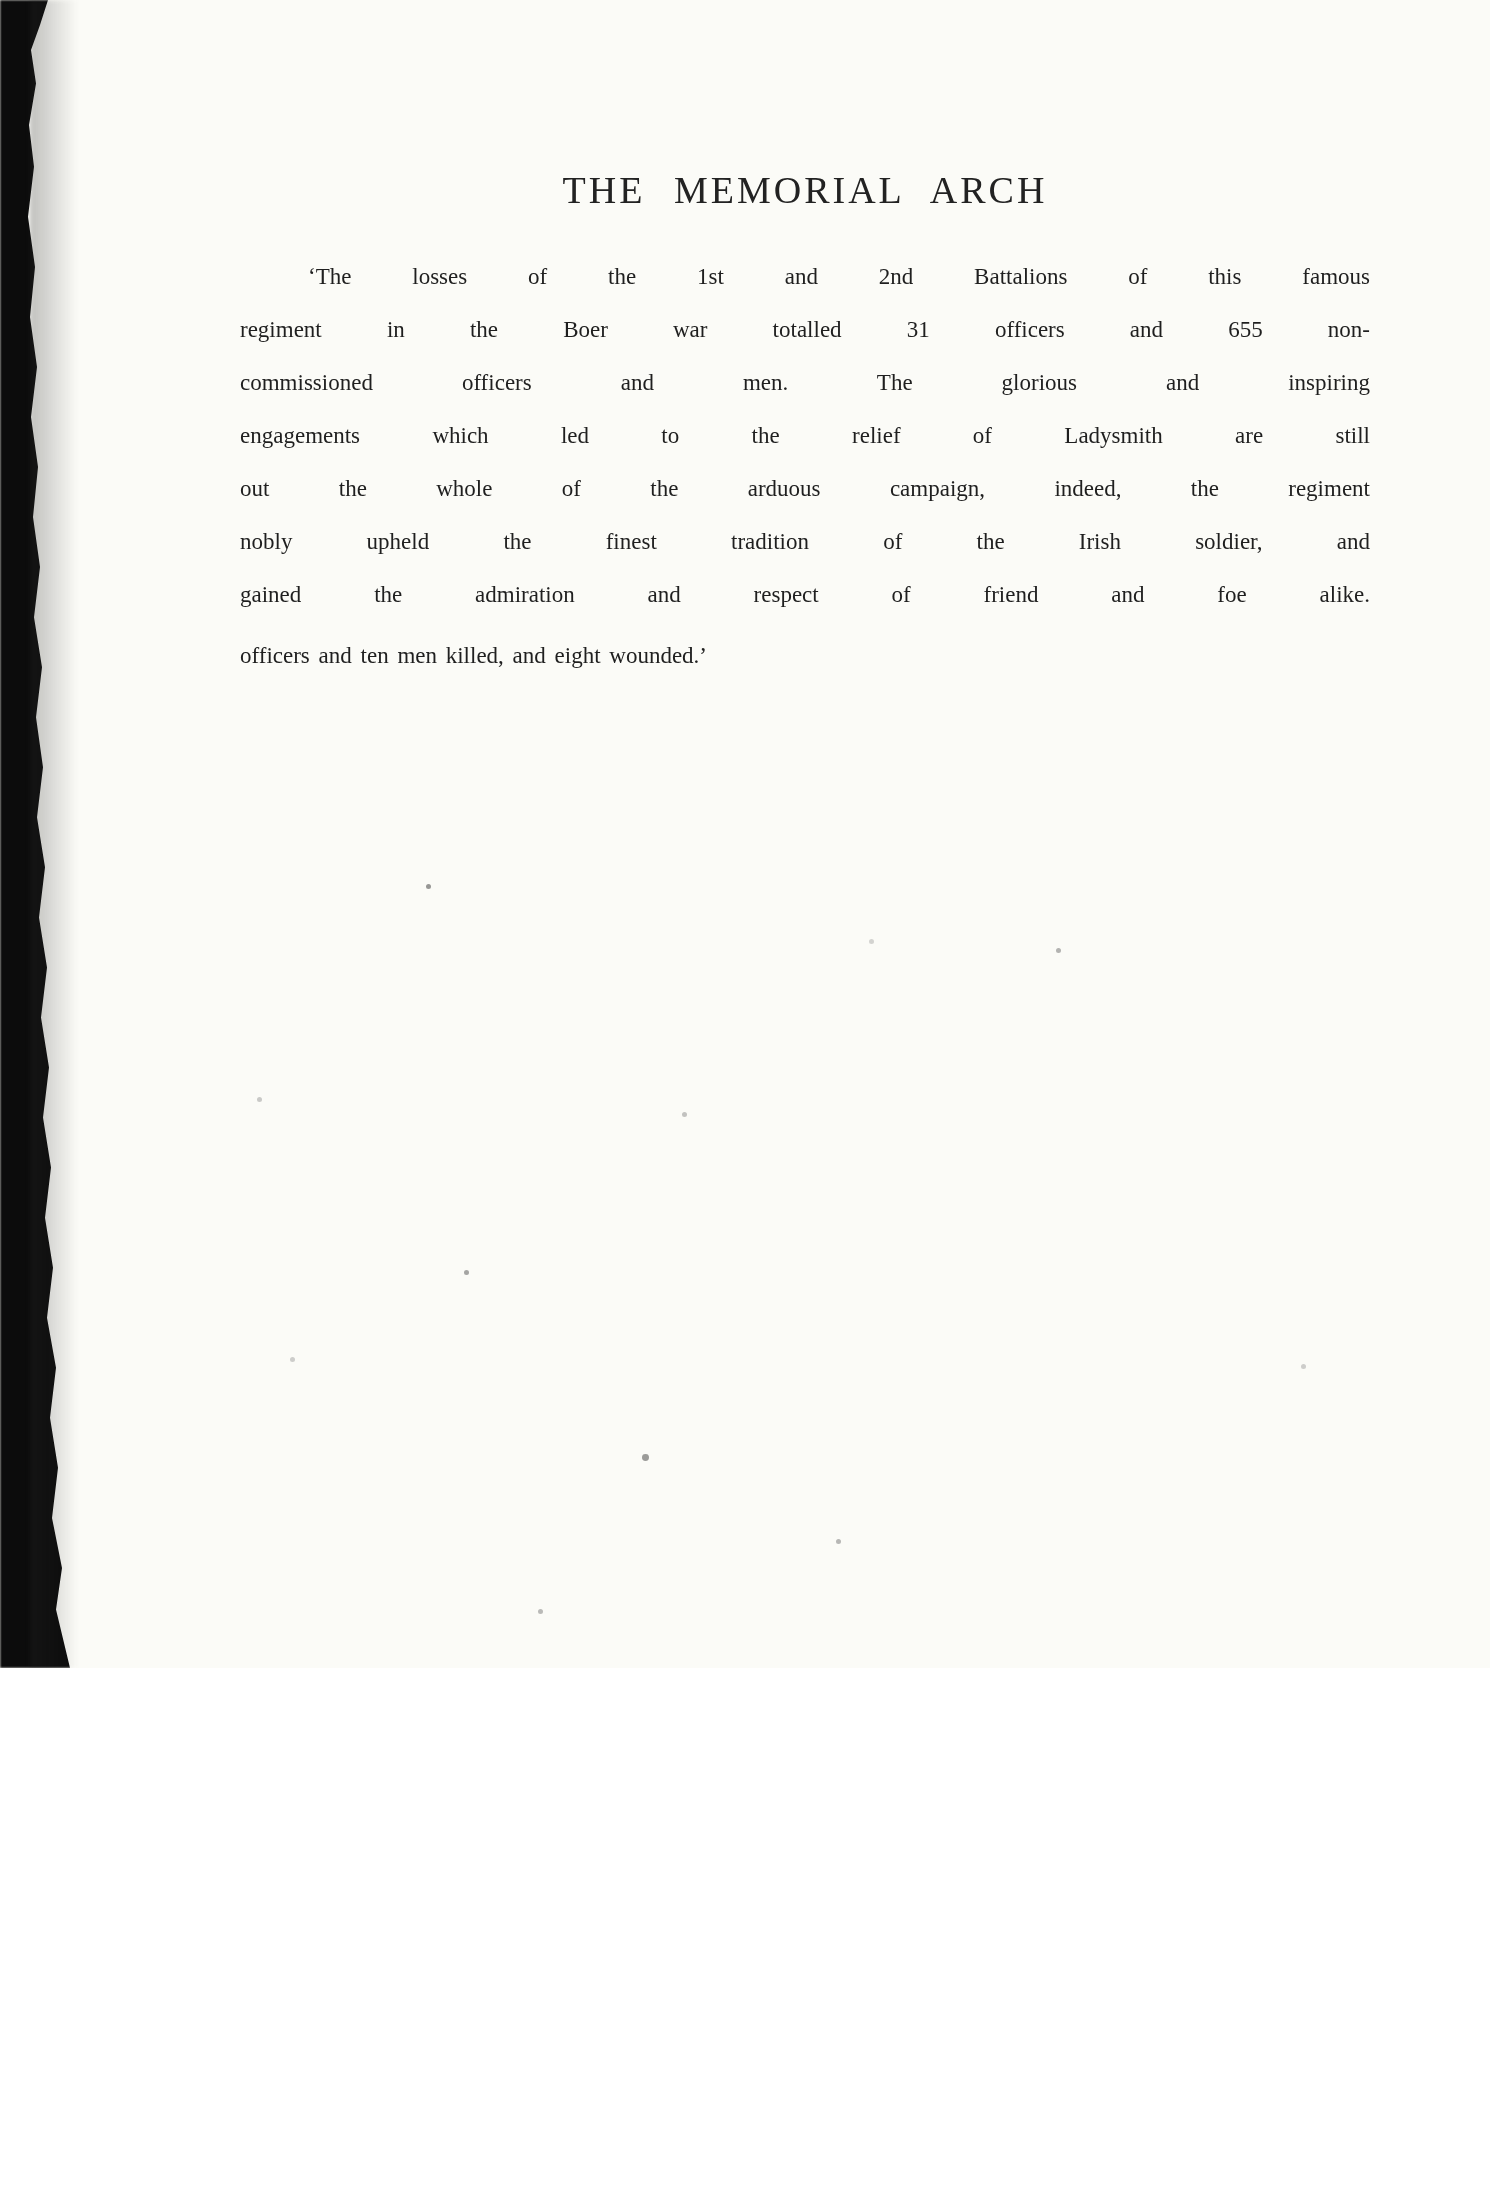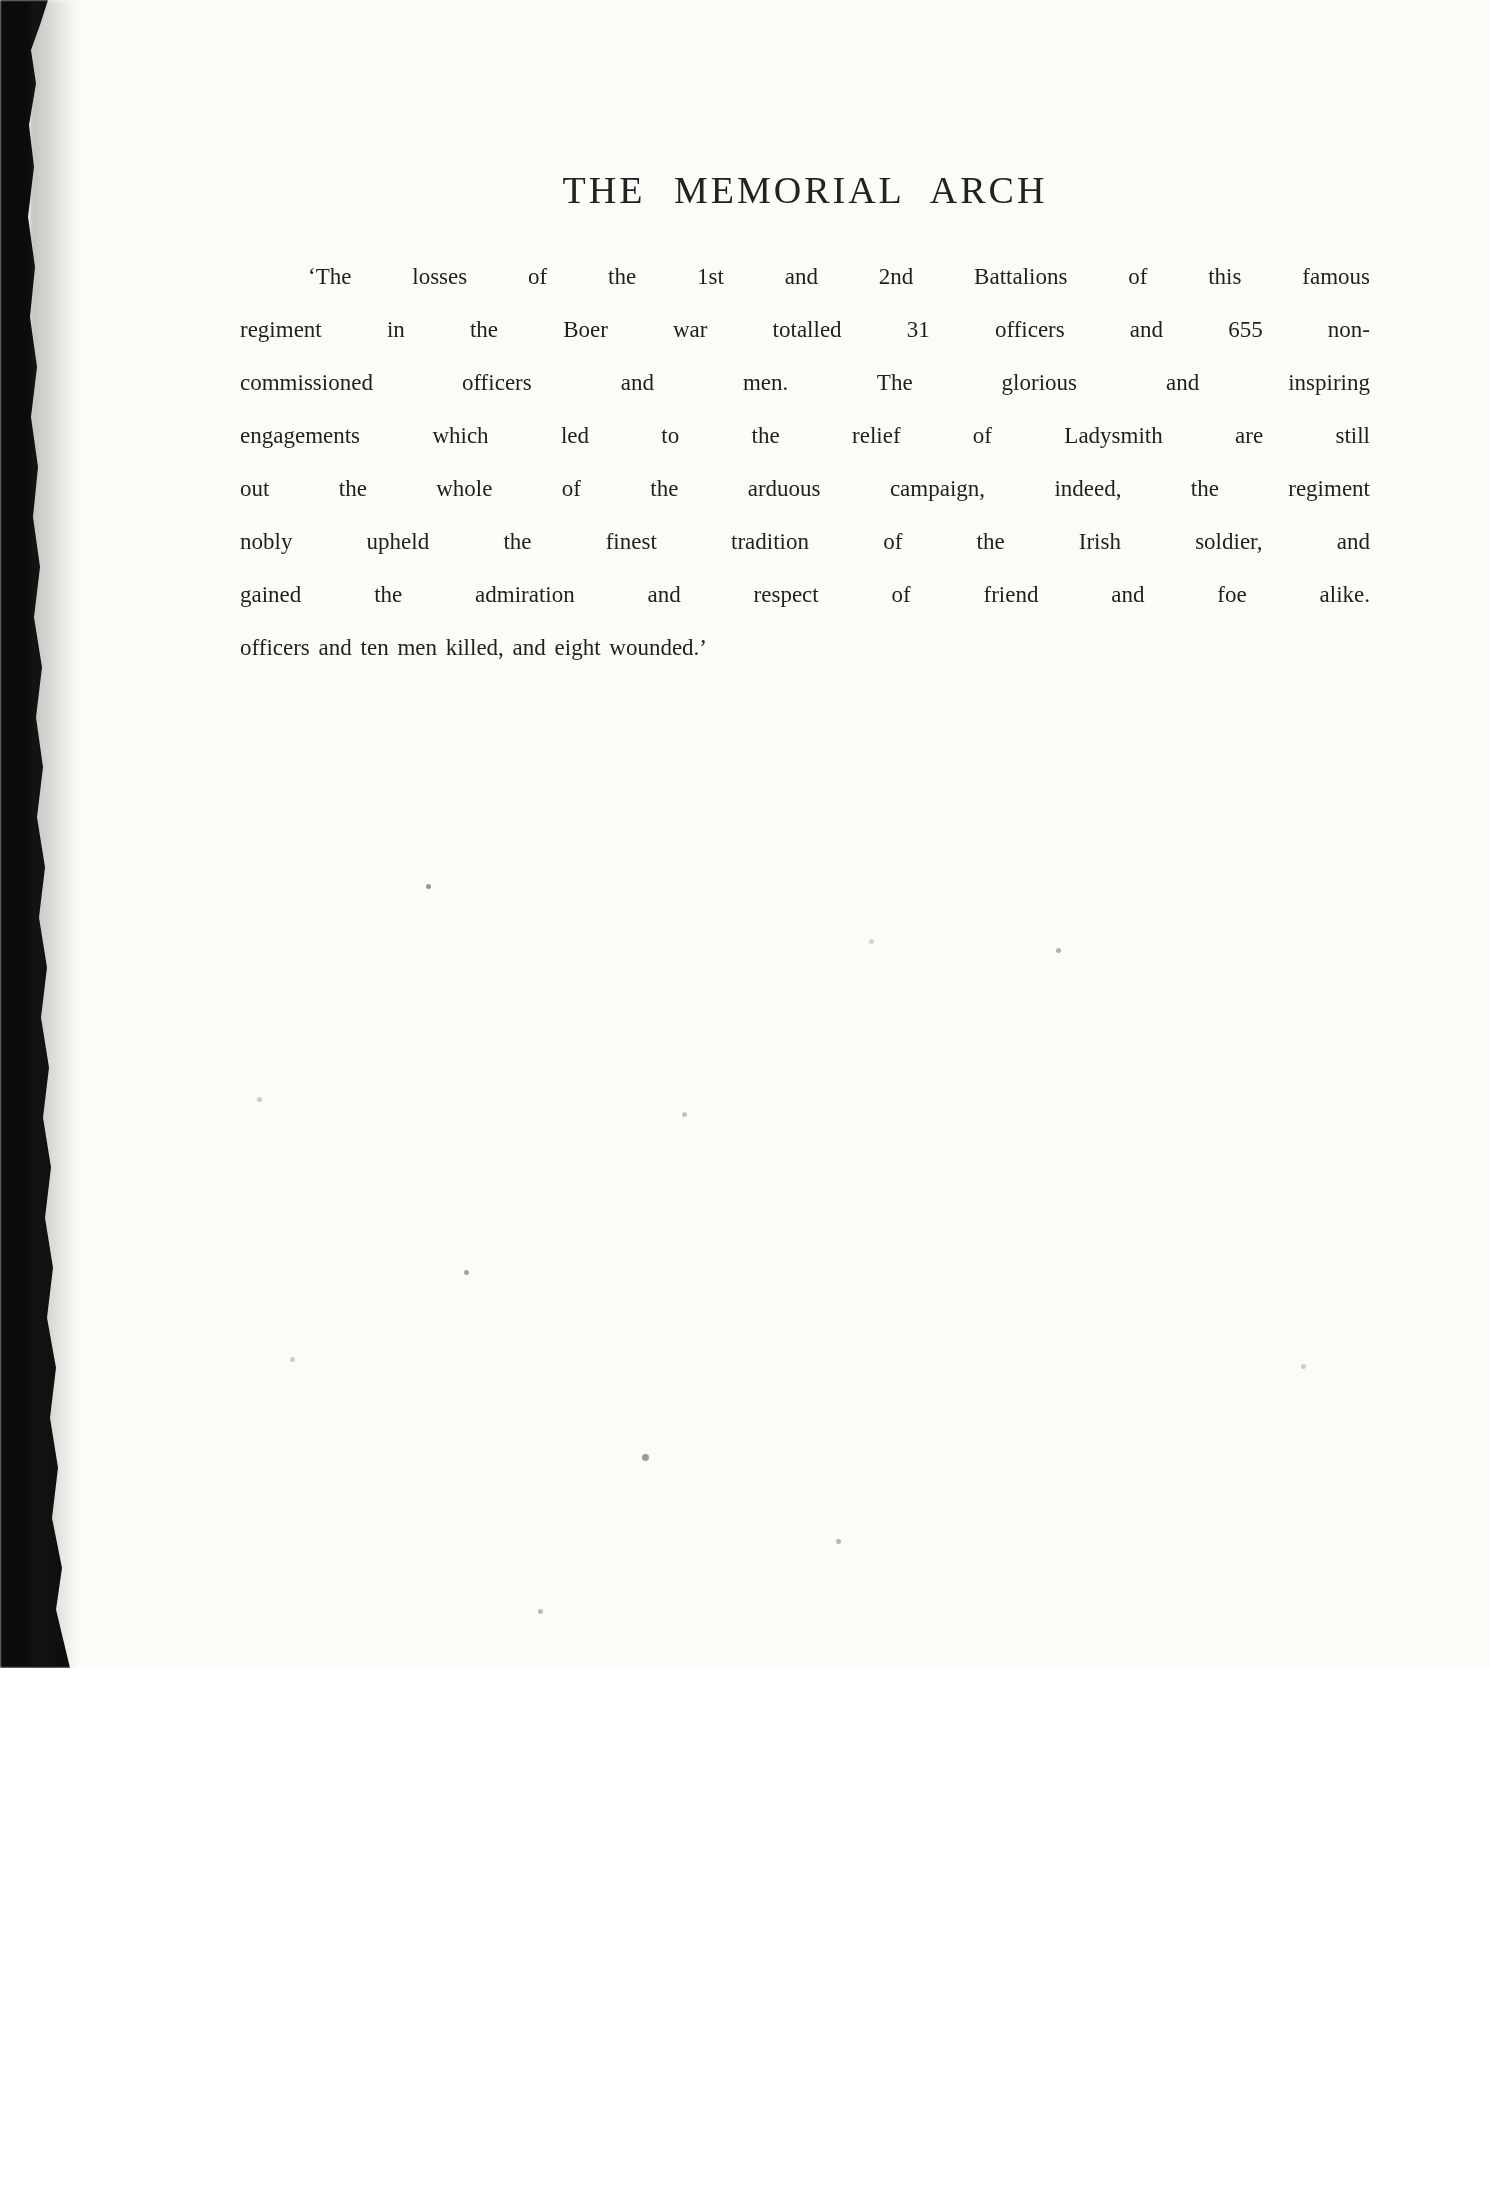--- a/index.html
+++ b/index.html
@@ -73,20 +73,21 @@
     text-align: justify;
     text-align-last: justify;
     white-space: nowrap;
     height: 53px;
   }
   .line-first {
     padding-left: 68px;
   }
   .line-last {
     text-align-last: left;
+    margin-top: 8px;
   }
 
   .page-number {
     position: absolute;
     left: 240px;
     width: 1130px;
     top: 2008px;
     text-align: right;
     font-size: 36px;
     letter-spacing: 2px;

